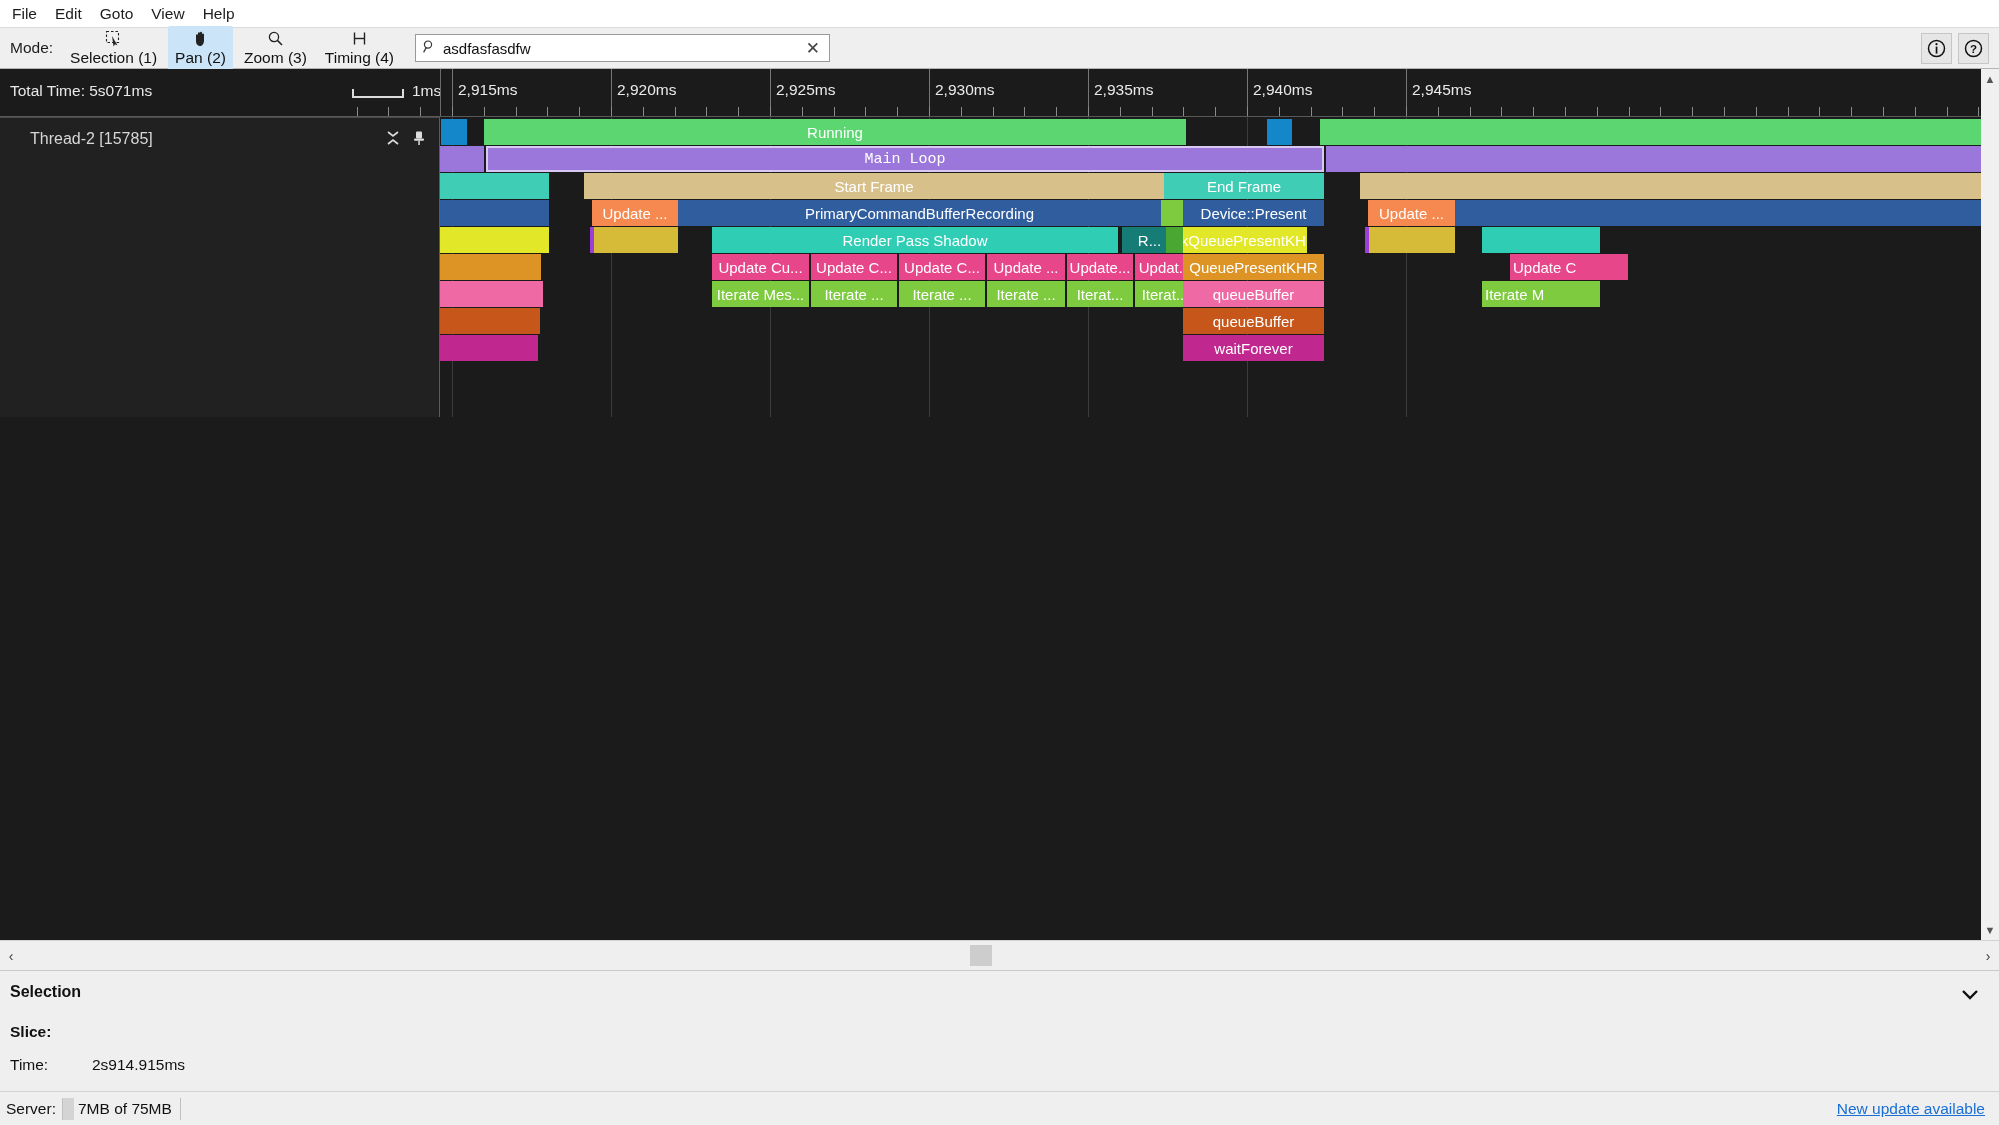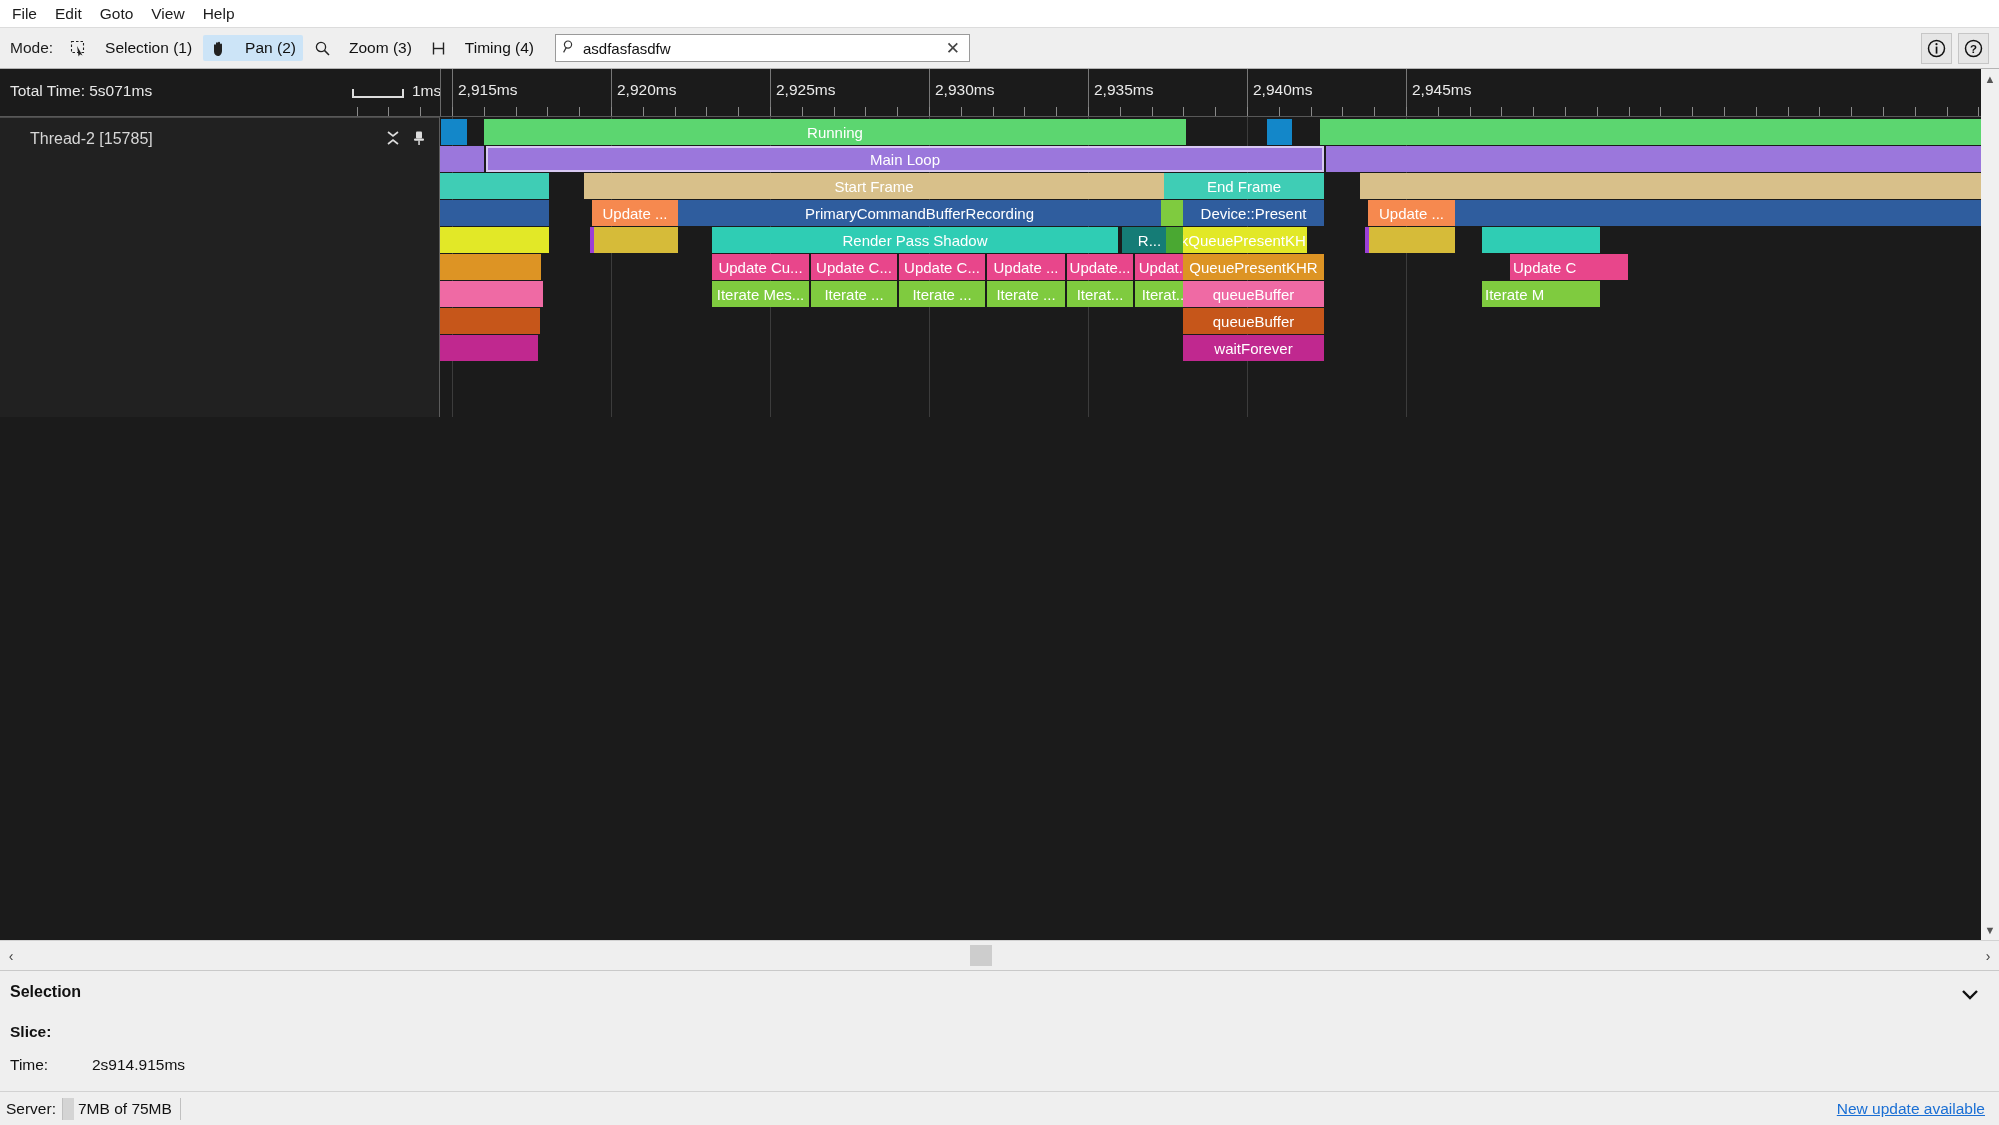--- a/index.html
+++ b/index.html
@@ -41,22 +41,22 @@
   }
 
   
   .toolbar {
     height: 42px; flex: 0 0 42px; background: #efefef;
     border-top: 1px solid #dcdcdc; border-bottom: 1px solid #b4b4b4;
     display: flex; align-items: center; padding: 0 10px; gap: 0px;
   }
   .mode-label { font-size: 15.5px; color: #1c1c1c; margin-right: 10px; }
   .mode-btn {
-    display: flex; align-items: center; gap: 18px; font-size: 15.5px; color: #111;
-    padding: 4px 7px; border-radius: 2px; white-space: nowrap; margin-right: 4px;
+    display: flex; align-items: center; gap: 2px; font-size: 15.5px; color: #111;
+    padding: 4px 7px; border-radius: 2px; white-space: nowrap; margin-right: 4px; flex-direction: column;
   }
   .mode-btn.active { background: #cce4f7; }
   .mode-ico { width: 17px; height: 17px; display: inline-block; position: relative; flex: 0 0 17px; }
 
   .searchbox {
     margin-left: 10px; width: 415px; height: 28px; background: #ffffff;
     border: 1px solid #9a9a9a; display: flex; align-items: center; padding: 0 6px; gap: 6px;
   }
   .search-val { font-size: 15px; color: #111; flex: 1; }
   .clear-x { color: #444; font-size: 17px; line-height: 1; padding: 0 3px; }
@@ -102,21 +102,21 @@
   }
   .head-icons { position: absolute; right: 12px; top: 12px; display: flex; gap: 10px; align-items: center; }
 
   .slices { position: absolute; top: 48px; left: 440px; right: 0; bottom: 0; overflow: hidden; }
   .gridline { position: absolute; top: 0; height: 250px; width: 1px; background: #3c3c3c; }
 
   .slice {
     position: absolute; height: 26px; display: flex; align-items: center; justify-content: center;
     font-size: 15px; color: #ffffff; overflow: hidden; white-space: nowrap;
   }
-  .slice.sel { box-shadow: inset 0 0 0 2px #d8c9f2; }
+  .slice.sel { box-shadow: inset 0 0 0 2px #d8c9f2; font-family: Liberation Mono, monospace; }
   .slice.lbl-left { justify-content: flex-start; padding-left: 3px; }
 
   
   .vscroll {
     position: absolute; right: 0; top: 0; bottom: 0; width: 18px; background: #f0f0f0;
     display: flex; flex-direction: column; justify-content: space-between; align-items: center;
   }
   .vs-arrow { font-size: 11px; color: #555; padding: 4px 0; }
 
   .hscroll {

